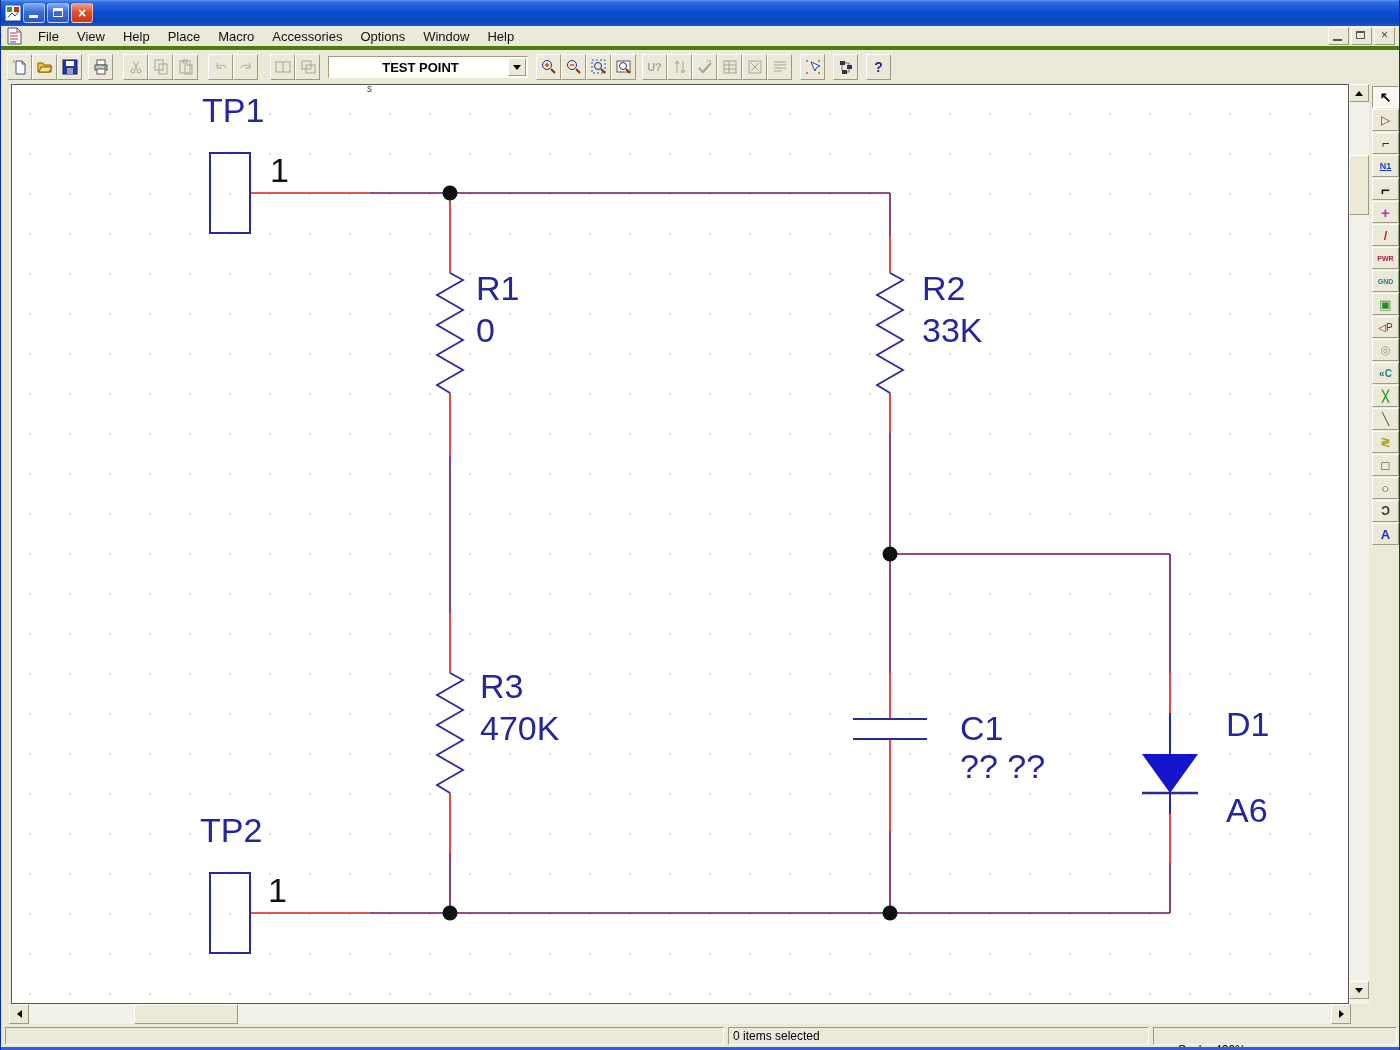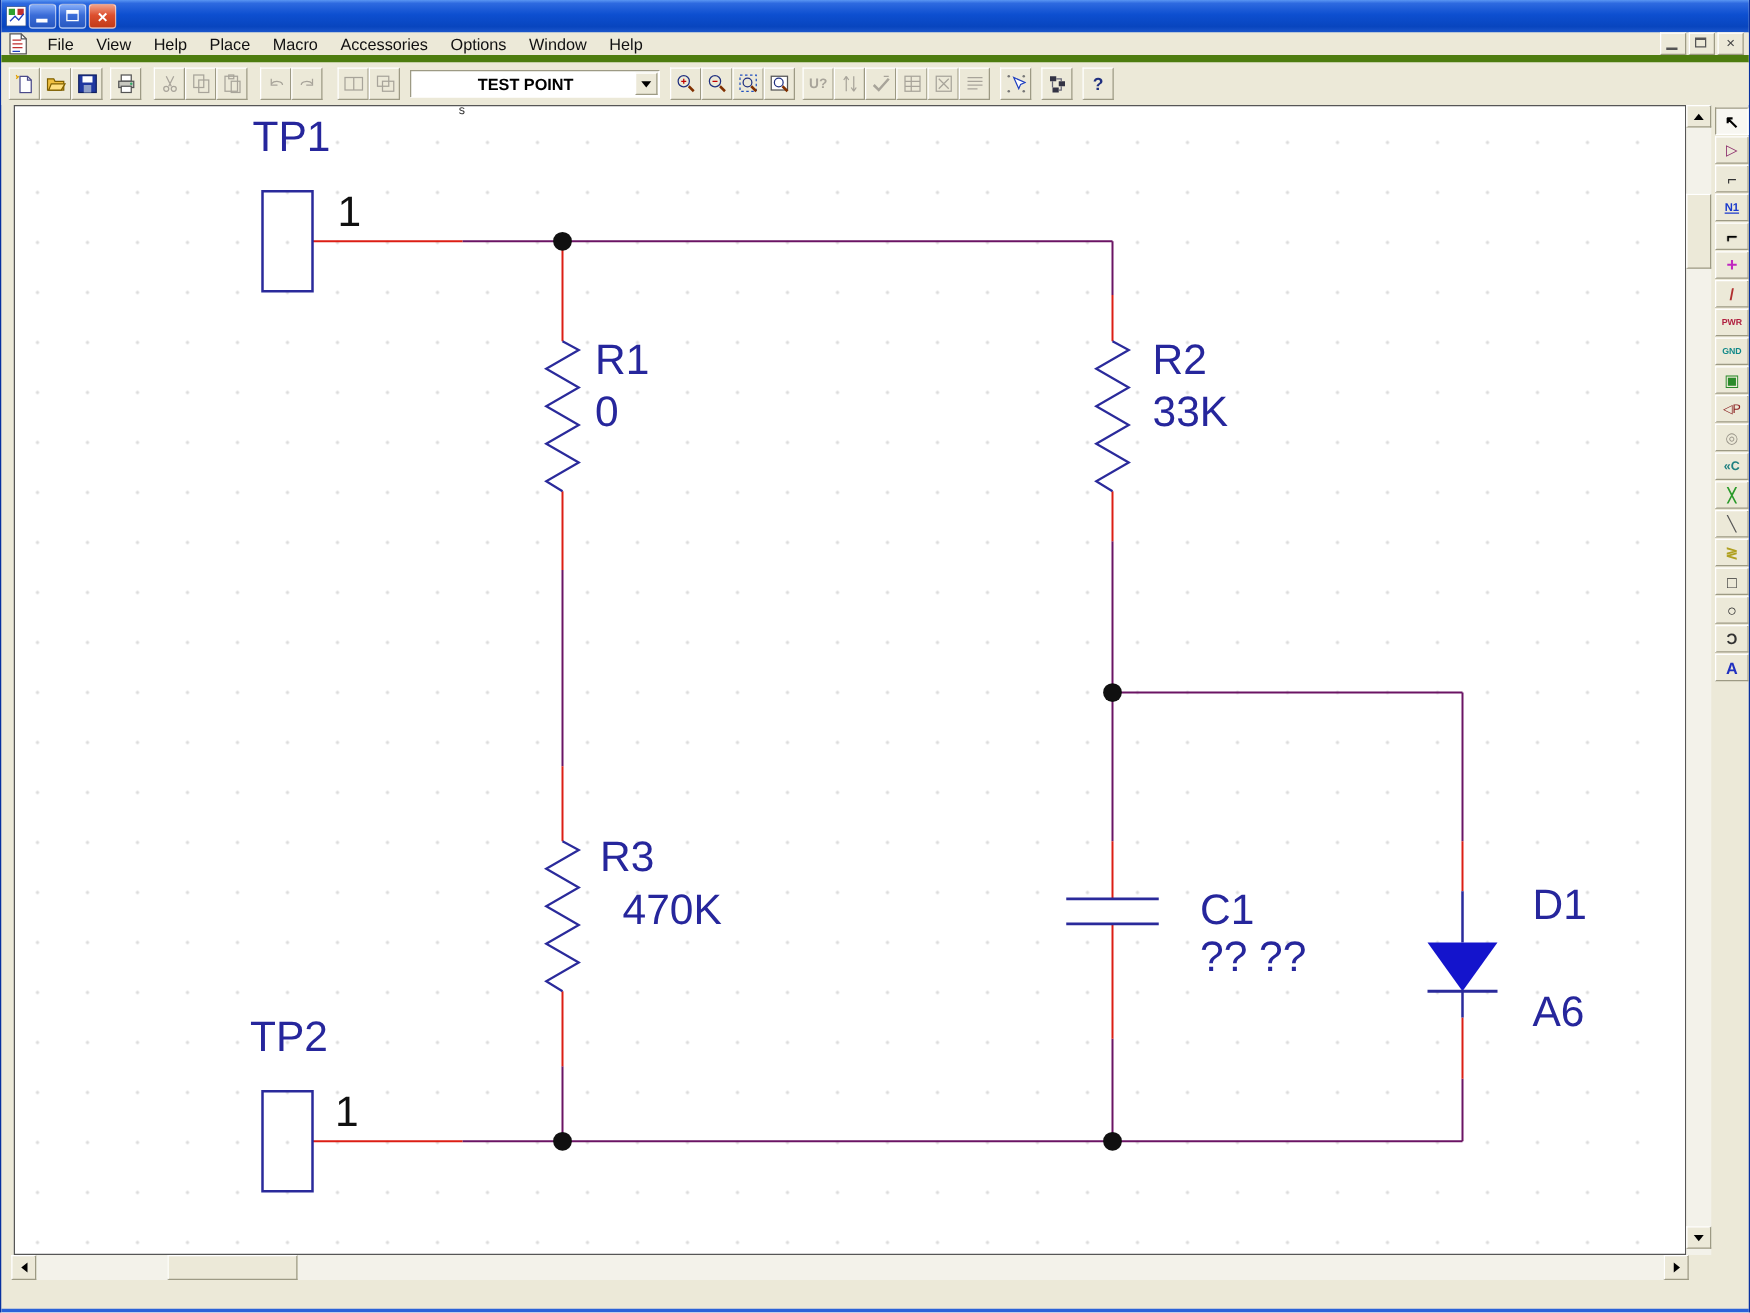--- a/index.html
+++ b/index.html
@@ -18,21 +18,21 @@
   .tb-blue { background:linear-gradient(#84ACF8,#3A6CD8 45%,#2858C0); }
   .tb-red  { background:linear-gradient(#F0A088,#DD4F2E 45%,#C23A18); }
   .tb-btn .bar { position:absolute; left:5px; bottom:4px; width:9px; height:3px; background:#fff; }
   .tb-btn .rest { position:absolute; left:5px; top:4px; width:10px; height:9px;
     border:1px solid #fff; border-top-width:3px; background:transparent; }
   .tb-btn .x { position:absolute; left:0; top:0; width:100%; height:100%; color:#fff; font-weight:bold;
     font-size:14px; line-height:18px; text-align:center; }
 
   
   .menubar { position:absolute; left:0; top:26px; width:1400px; height:24px; background:#ECE9D8;
-    display:flex; align-items:center; font-size:13px; color:#111; border-bottom:6px solid #4d7c0f; }
+    display:flex; align-items:center; font-size:13px; color:#111; border-bottom:4px solid #4d7c0f; }
   .doc-icon { width:18px; height:18px; margin:0 6px 0 4px; }
   .menu-item { padding:3px 9px; cursor:default; }
   .mdi-group { margin-left:auto; margin-right:6px; display:flex; }
   .mdi-btn { width:21px; height:18px; background:#ECE9D8; border:1px solid;
     border-color:#FFFFFF #9D9A84 #9D9A84 #FFFFFF; margin-left:2px; position:relative;
     color:#444; text-align:center; font-size:12px; line-height:15px; }
   .mdi-btn .bar { position:absolute; left:4px; bottom:3px; width:9px; height:2px; background:#555; }
   .mdi-btn .rest { position:absolute; left:4px; top:3px; width:9px; height:8px;
     border:1px solid #555; border-top-width:2px; }
 
@@ -388,21 +388,21 @@
       </g>
     </svg>
 
     <div class="sch-label" style="left:190px; top:4px;">TP1</div>
     <div class="pin-num" style="left:258px; top:66px;">1</div>
     <div class="sch-label" style="left:464px; top:182px;">R1</div>
     <div class="sch-label" style="left:464px; top:224px;">0</div>
     <div class="sch-label" style="left:910px; top:182px;">R2</div>
     <div class="sch-label" style="left:910px; top:224px;">33K</div>
     <div class="sch-label" style="left:468px; top:580px;">R3</div>
-    <div class="sch-label" style="left:468px; top:622px;margin-left:18px;">470K</div>
+    <div class="sch-label" style="left:468px; top:622px;">470K</div>
     <div class="sch-label" style="left:948px; top:622px;">C1</div>
     <div class="sch-label" style="left:948px; top:660px;">?? ??</div>
     <div class="sch-label" style="left:1214px; top:618px;">D1</div>
     <div class="sch-label" style="left:1214px; top:704px;">A6</div>
     <div class="sch-label" style="left:188px; top:724px;">TP2</div>
     <div class="pin-num" style="left:256px; top:786px;">1</div>
   </div>
 
   <div class="vscroll">
     <div class="sc-btn" style="left:0;top:0;width:20px;height:18px;">
@@ -480,15 +480,24 @@
         <span class="pal-17">○</span>
       </div>
     <div class="p-btn">
         <span class="pal-18">Ɔ</span>
       </div>
     <div class="p-btn">
         <span class="pal-19">A</span>
       </div>
   </div>
 
+  <div class="statusbar">
+    <div class="panel" style="left:4px; width:719px;"></div>
+    <div class="panel" style="left:727px; width:421px;">0 items selected</div>
+    <div class="panel" style="left:1152px; width:244px;">
+      <span>Scale=400%</span>
+      
+      
+    </div>
+  </div>
   <div class="bottom-edge"></div>
 
 </div>
 
 </body></html>

